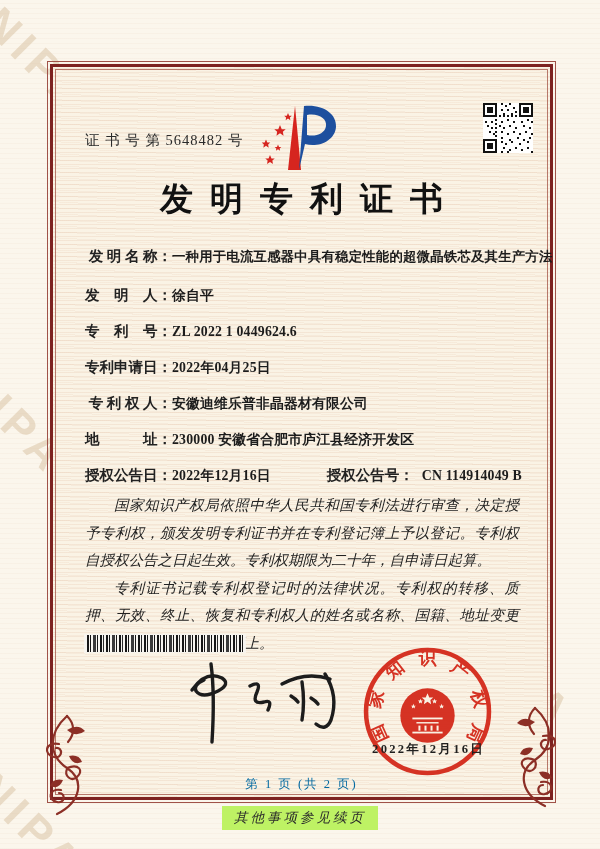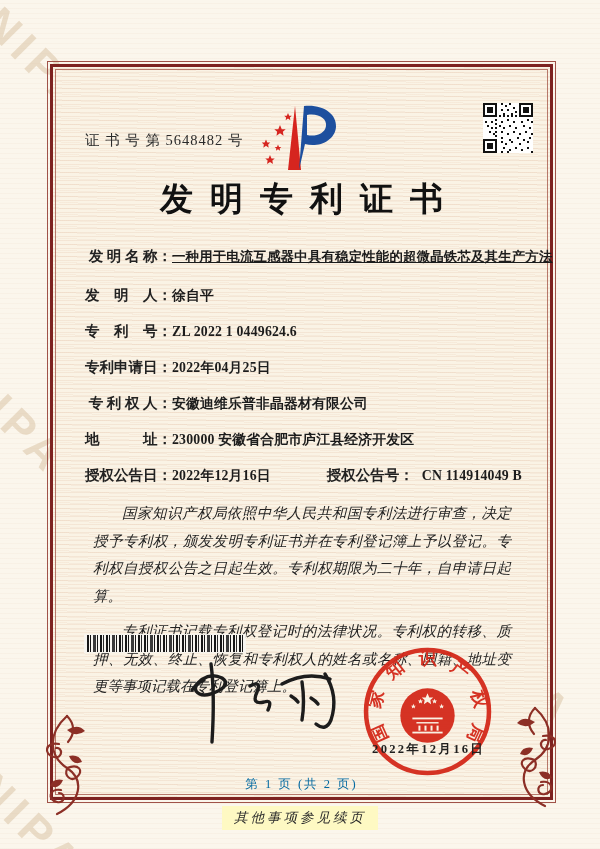--- a/index.html
+++ b/index.html
@@ -49,21 +49,21 @@
   .field-row.r2{}
   .flabel{display:inline-block;min-width:87px;font-size:14.5px;font-weight:700;color:#222;flex:none;text-align:right;}
   .fvalue{font-size:13.8px;font-weight:600;color:#1c1c1c;letter-spacing:0.2px;}
   .pair2{margin-left:56px;display:flex;align-items:baseline;gap:8px;}
   
   .body-text{
     position:absolute;left:85px;top:492px;width:434px;z-index:3;
     font-size:14.5px;line-height:27.5px;font-style:italic;
     text-align:justify;color:#222;
   }
-  .body-text p{margin:8px;text-indent:2em;}
+  .body-text p{margin:0;text-indent:2em;}
   
   .barcode{
     position:absolute;left:85px;top:635px;width:156px;height:17px;z-index:3;
     background:
       repeating-linear-gradient(90deg,
         #161616 0 2px, #f7f5f0 2px 3px,
         #161616 3px 4px, #f7f5f0 4px 6px,
         #3a3a3a 6px 9px, #f7f5f0 9px 10px,
         #161616 10px 11px, #f7f5f0 11px 13px,
         #161616 13px 15px, #f7f5f0 15px 16px,
@@ -78,21 +78,21 @@
   .signature{position:absolute;left:178px;top:658px;width:178px;height:88px;z-index:3;}
   
   .seal{position:absolute;left:362px;top:646px;width:131px;height:131px;z-index:3;opacity:0.95;}
   
   .page-indicator{position:absolute;left:50px;top:776px;width:503px;text-align:center;z-index:3;
     font-size:12.5px;letter-spacing:2px;color:#0369a1;}
   .continuation{
     position:absolute;left:0;top:806px;width:600px;text-align:center;z-index:3;
   }
   .continuation span{
-    display:inline-block;background:#fef9c3;padding:3px 12px;
+    display:inline-block;background:#bef264;padding:3px 12px;
     font-size:13.5px;font-style:italic;letter-spacing:3px;color:#2b2b2b;
   }
   
   .orn{position:absolute;z-index:4;width:64px;height:104px;}
   .orn-left{left:35px;top:714px;}
   .orn-right{left:503px;top:706px;transform:scaleX(-1);}
 </style>
 </head>
 <body>
 
@@ -153,21 +153,21 @@
                  M10 22h1v1h-1z M13 23h1v1h-1z M16 22h1v1h-1z M19 23h1v1h-1z M22 22h1v1h-1z M9 24h1v1h-1z M12 24h1v1h-1z M24 24h1v1h-1z"></path>
       </g>
     </svg>
   </div>
 
   <div class="title">发明专利证书</div>
 
   <div class="fields">
     <div class="field-row r1">
       <span class="flabel">发 明 名 称：</span>
-      <span class="fvalue" style="font-size:13.4px;text-decoration:underline;">一种用于电流互感器中具有稳定性能的超微晶铁芯及其生产方法</span>
+      <span class="fvalue" style="font-size:13.4px;">一种用于电流互感器中具有稳定性能的超微晶铁芯及其生产方法</span>
     </div>
     <div class="field-row r2">
       <span class="flabel">发　明　人：</span>
       <span class="fvalue">徐自平</span>
     </div>
     <div class="field-row">
       <span class="flabel">专　利　号：</span>
       <span class="fvalue">ZL 2022 1 0449624.6</span>
     </div>
     <div class="field-row">

